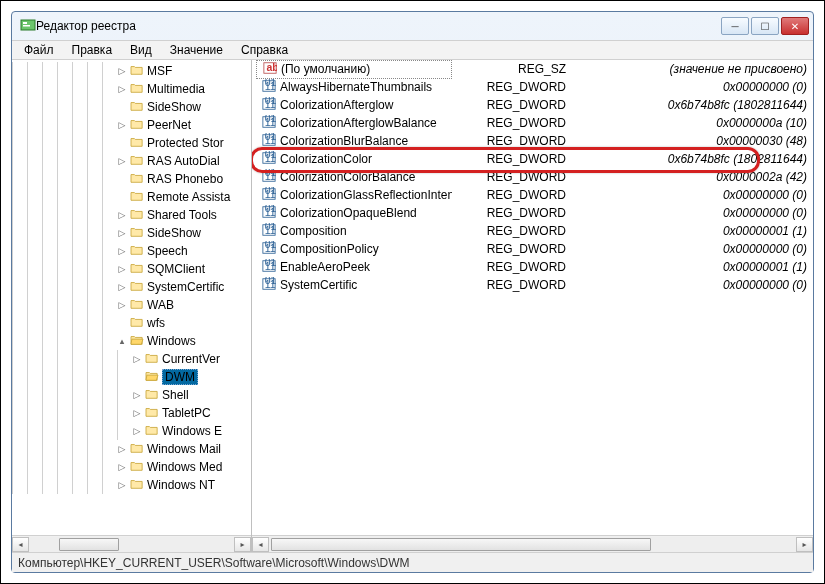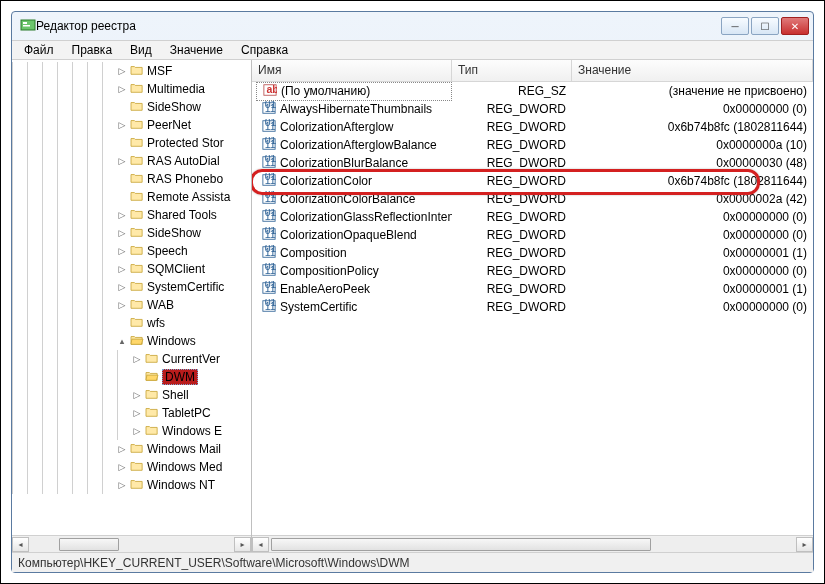--- a/index.html
+++ b/index.html
@@ -15,38 +15,38 @@
   .menubar { height: 20px; background: #f3f3f3; border-top: 1px solid #d0d0d0; border-bottom: 1px solid #d0d0d0; display: flex; align-items: center; padding: 0 4px; gap: 2px; }
   .menu-item { padding: 2px 8px; color: #000; }
   .content { flex: 1; display: flex; background: #fff; min-height: 0; }
   .tree-pane { width: 240px; border-right: 1px solid #bfbfbf; overflow: hidden; position: relative; display: flex; flex-direction: column; }
   .tree-scroll { flex: 1; overflow: hidden; position: relative; }
   .tree { padding: 2px 0; white-space: nowrap; }
   .tree-row { display: flex; align-items: center; height: 18px; gap: 3px; padding-right: 2px; }
   .expander { width: 10px; height: 10px; display: inline-flex; align-items: center; justify-content: center; color: #666; font-size: 9px; }
   .folder-icon svg { width: 14px; height: 12px; }
   .tree-label { color: #000; }
-  .tree-row.selected .tree-label { background: #b91c1c; border: 1px dotted #7aa6d4; padding: 0 2px; }
+  .tree-row.selected .tree-label { background: #0369a1; border: 1px dotted #7aa6d4; padding: 0 2px; }
   .tree-hscroll { height: 17px; border-top: 1px solid #d0d0d0; background: #f0f0f0; display: flex; align-items: center; }
   .sb-btn { width: 17px; height: 15px; border: 1px solid #bfbfbf; background: linear-gradient(#fff,#e6e6e6); display: flex; align-items: center; justify-content: center; font-size: 8px; color: #555; }
   .sb-track { flex: 1; height: 15px; background: #eee; position: relative; }
   .sb-thumb { position: absolute; height: 13px; top: 1px; border: 1px solid #a0a0a0; background: linear-gradient(#f7f7f7,#e2e2e2); border-radius: 1px; }
   .list-pane { flex: 1; display: flex; flex-direction: column; min-width: 0; }
   .list-header { height: 22px; display: flex; border-bottom: 1px solid #d6d6d6; background: linear-gradient(#fdfdfd,#f0f0f0); }
   .col { border-right: 1px solid #d6d6d6; padding: 3px 6px; color: #333; overflow: hidden; text-overflow: ellipsis; white-space: nowrap; }
   .col.name { width: 200px; }
   .col.type { width: 120px; }
   .col.value { flex: 1; }
   .list-body { flex: 1; overflow: hidden; position: relative; }
   .row { display: flex; height: 18px; align-items: center; padding-left: 4px; }
   .row.selected .cell.name-cell { border: 1px dotted #888; background: #fff; }
   .cell { padding: 0 6px; overflow: hidden; white-space: nowrap; text-overflow: ellipsis; text-align: right; }
   .cell.name-cell { width: 196px; display: flex; align-items: center; gap: 4px; }
   .cell.type-cell { width: 120px; }
-  .cell.value-cell { flex: 1; }
+  .cell.value-cell { flex: 1; font-style: italic; }
   .val-icon svg { width: 14px; height: 14px; }
   .highlight-ring { position: absolute; border: 3px solid #d42020; border-radius: 12px; left: 264px; top: 194px; width: 500px; height: 26px; pointer-events: none; box-shadow: 0 0 2px rgba(0,0,0,.3); }
   .list-hscroll { height: 17px; border-top: 1px solid #d0d0d0; background: #f0f0f0; display: flex; align-items: center; }
   .statusbar { height: 20px; background: #f0f0f0; border-top: 1px solid #d0d0d0; display: flex; align-items: center; padding: 0 6px; color: #333; }
   .vline { width:1px; background:#d0d0d0; align-self:stretch; }
 </style>
 </head>
 <body>
 
 <div class="outer">
@@ -601,25 +601,20 @@
       <div class="tree-hscroll">
         <div class="sb-btn">◂</div>
         <div class="sb-track">
           <div class="sb-thumb" style="left:30px; width:60px"></div>
         </div>
         <div class="sb-btn">▸</div>
       </div>
     </div>
 
     <div class="list-pane">
-      <div class="list-header">
-        <div class="col name">Имя</div>
-        <div class="col type">Тип</div>
-        <div class="col value">Значение</div>
-      </div>
       <div class="list-body" id="list-body">
         <div class="highlight-ring" style="left: -2px; top: 87px; width: 510px;"></div>
       <div class="row selected">
               <div class="cell name-cell">
                 <span class="val-icon"><svg viewBox="0 0 16 16">
                     <rect x="1" y="2" width="14" height="12" fill="#fff" stroke="#b55"></rect>
                     <text x="4" y="11" font-size="8" fill="#c33" font-weight="bold">ab</text>
                   </svg></span>
                 <span>(По умолчанию)</span>
               </div>

